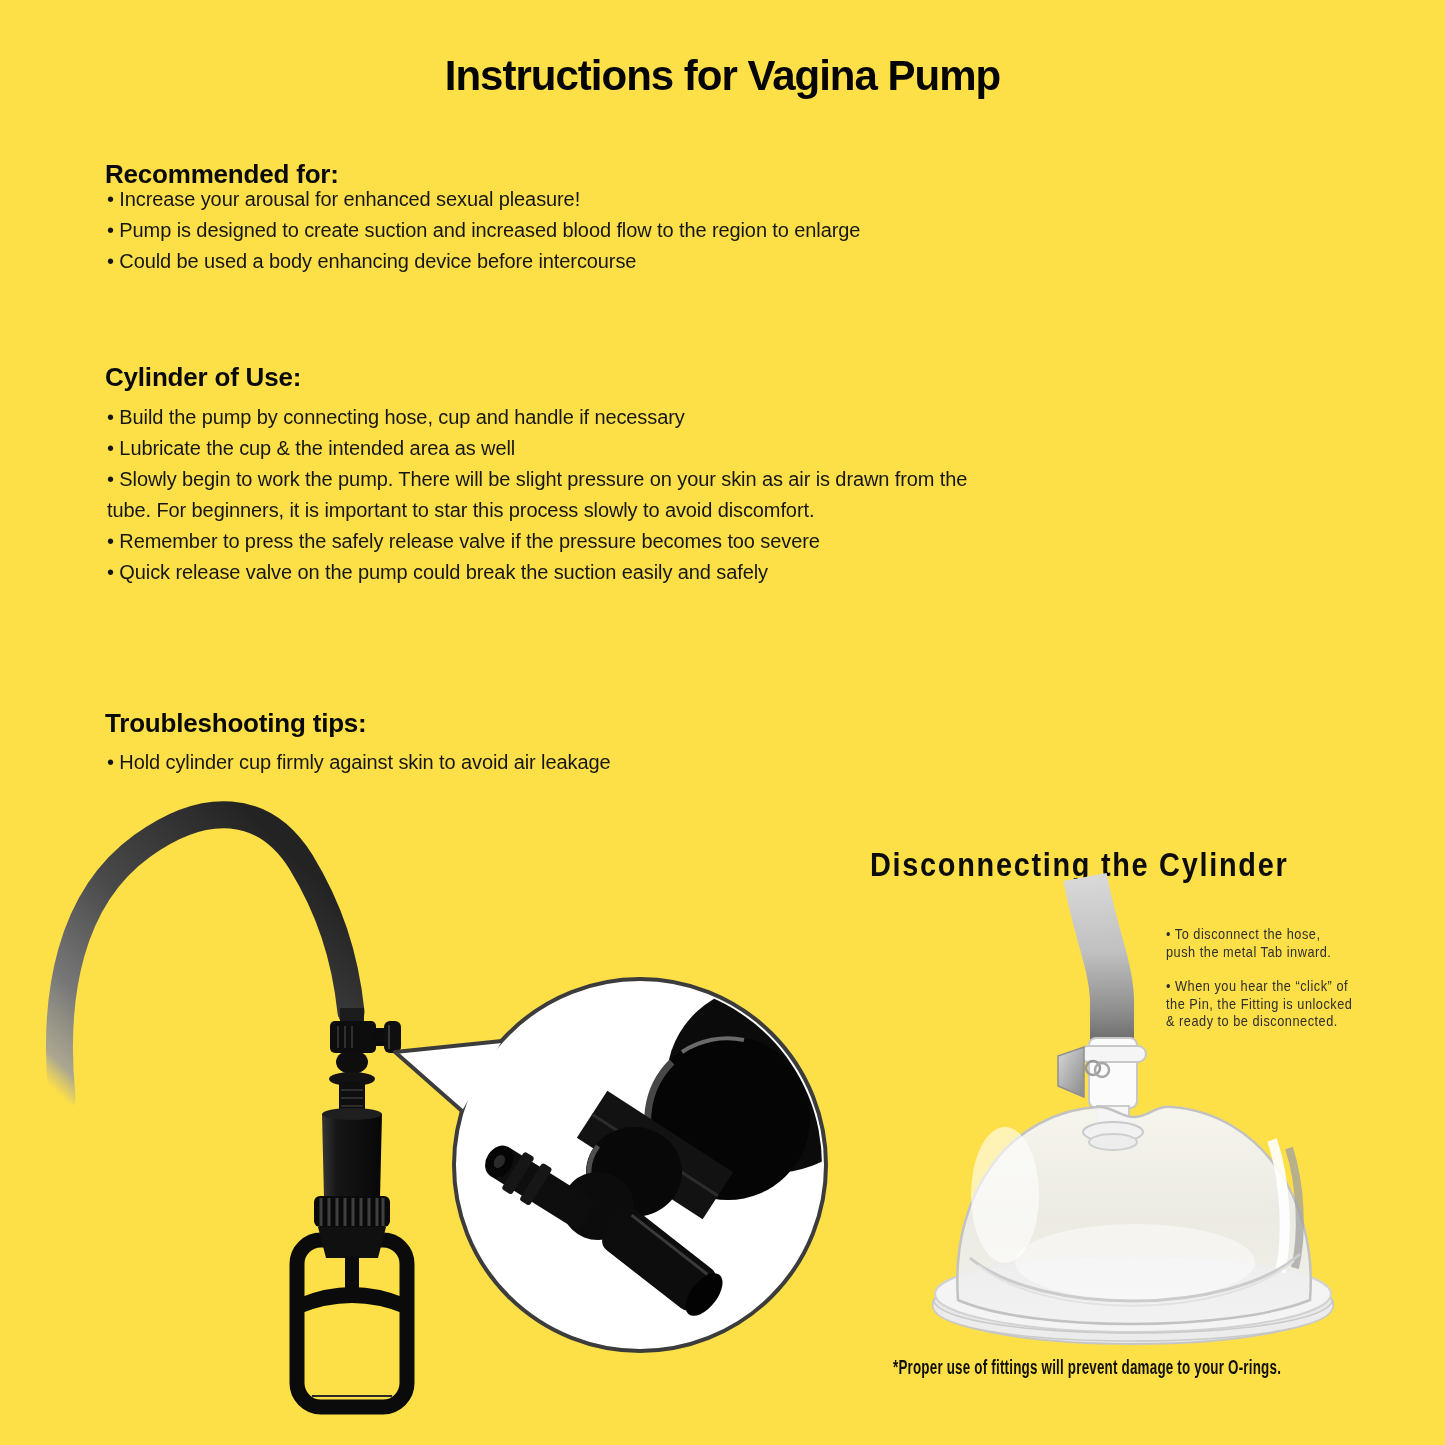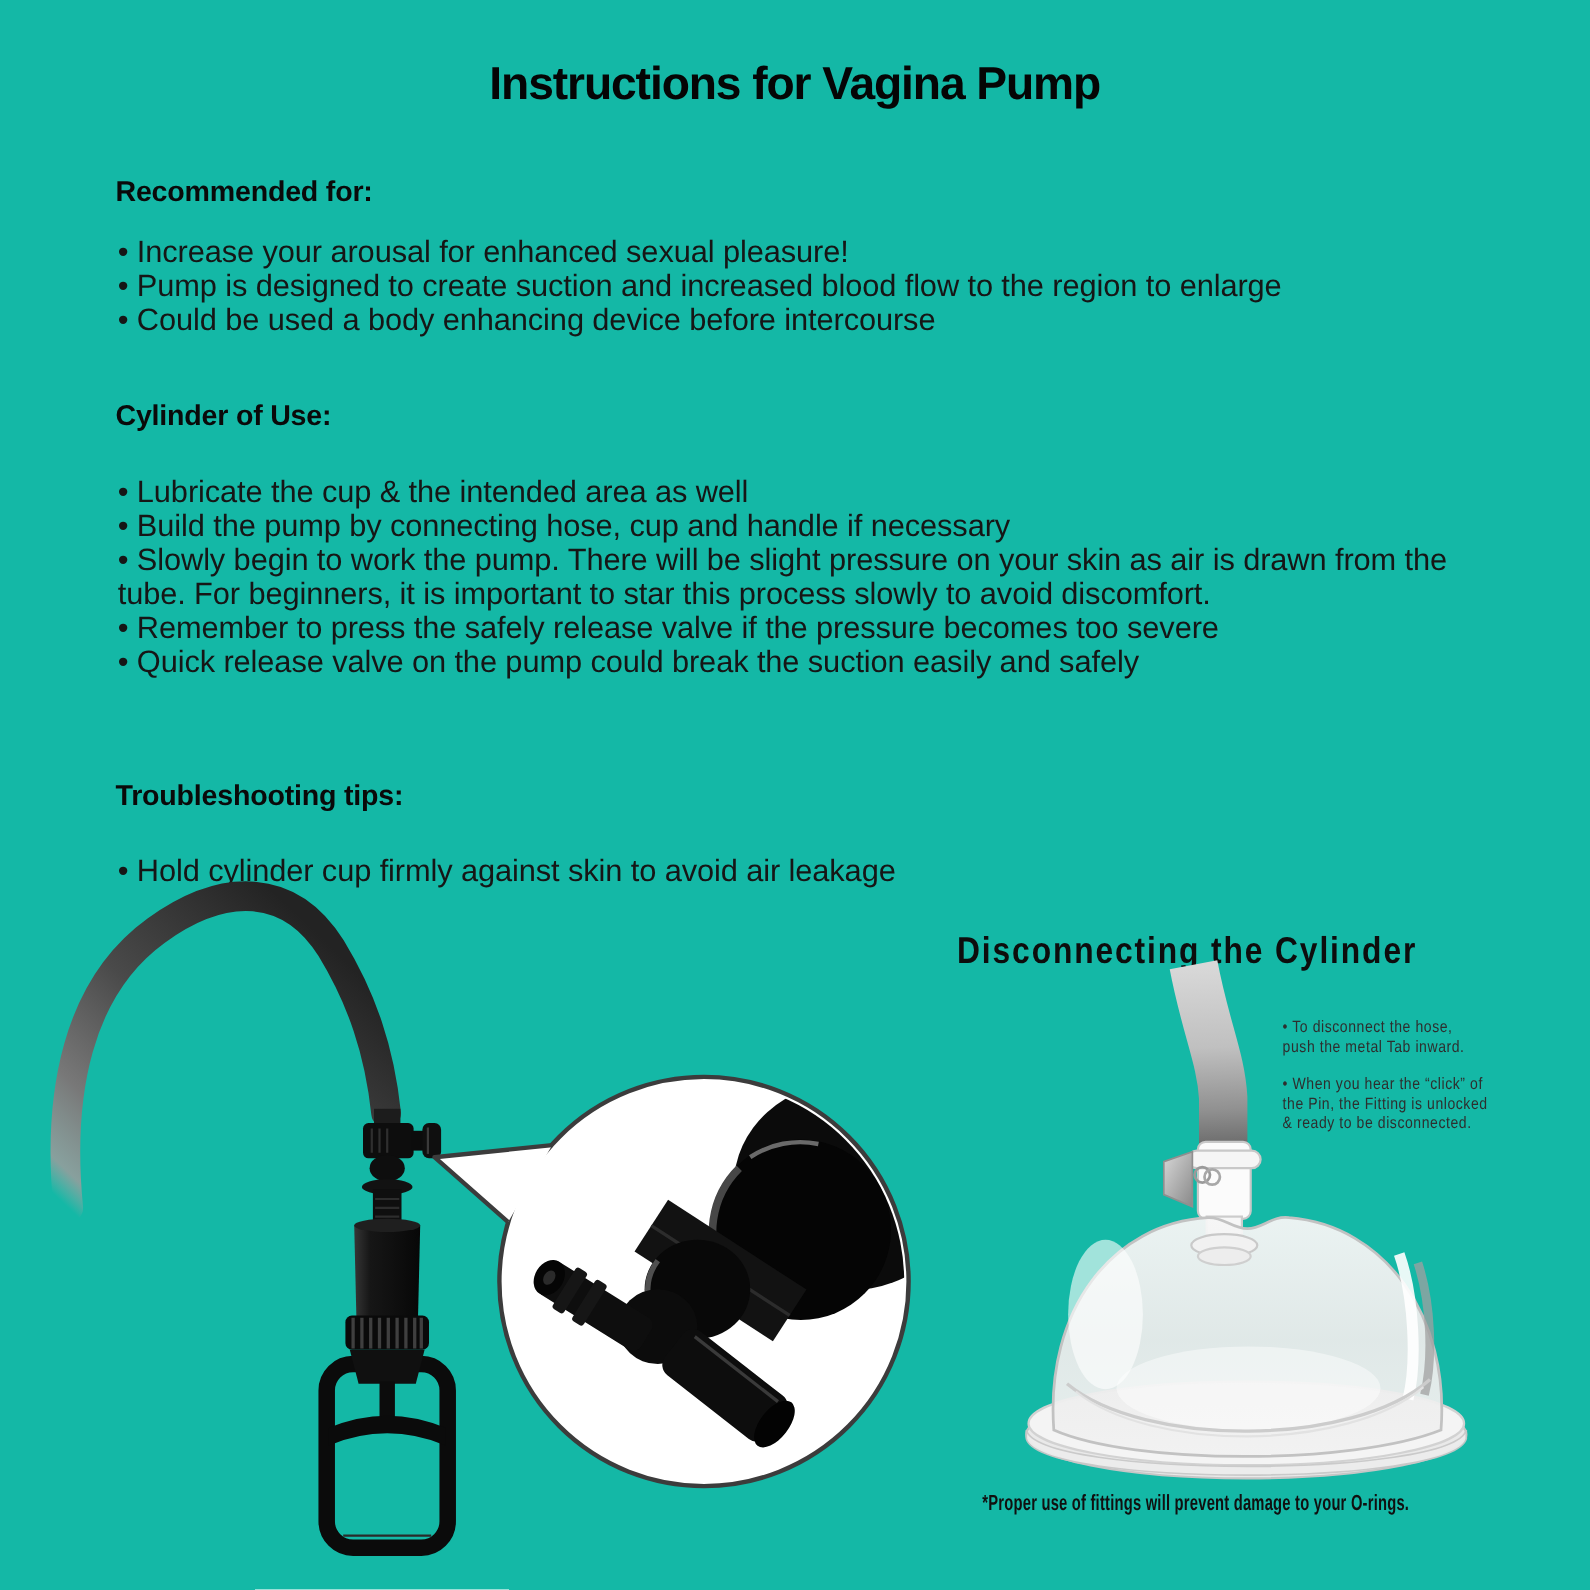--- a/index.html
+++ b/index.html
@@ -1,32 +1,32 @@
 <!DOCTYPE html>
 <html><head>
 <meta charset="utf-8">
 <style>
   html,body{margin:0;padding:0;background:#ffffff;}
   .page{
-    position:relative;width:1445px;height:1445px;background:#14b8a6;overflow:hidden;
+    position:relative;width:1445px;height:1445px;background:#fde047;overflow:hidden;
     font-family:"Liberation Sans","DejaVu Sans",sans-serif;color:#111;
   }
   .title{
     position:absolute;top:24px;left:0;right:0;text-align:center;
     font-size:42px;font-weight:bold;letter-spacing:-1px;color:#050505;
   }
   .sec-heading{
     position:absolute;left:105px;font-size:26px;font-weight:bold;
     letter-spacing:-0.2px;color:#0a0a0a;white-space:nowrap;
   }
   .sec-heading.h0{top:137px}
   .sec-heading.h1{top:340px}
   .sec-heading.h2{top:686px}
-  .lines{position:absolute;left:107px;font-size:28px;line-height:31px;
-    letter-spacing:-0.1px;color:#161616;margin-top:29px;}
+  .lines{position:absolute;left:107px;font-size:20px;line-height:31px;
+    letter-spacing:-0.1px;color:#161616;}
   .lines.l0{top:184px}
   .lines.l1{top:402px}
   .lines.l2{top:747px}
   .bline{white-space:nowrap;}
   .cyl-heading{
     position:absolute;left:870px;top:845px;font-size:34px;font-weight:bold;
     letter-spacing:2px;color:#0d0d0d;white-space:nowrap;
     transform:scaleX(0.85);transform-origin:left top;
   }
   .cyl-notes{
@@ -52,22 +52,22 @@
 
   <h2 class="sec-heading h0">Recommended for:</h2>
   <div class="lines l0">
       <div class="bline">• Increase your arousal for enhanced sexual pleasure!</div>
       <div class="bline">• Pump is designed to create suction and increased blood flow to the region to enlarge</div>
       <div class="bline">• Could be used a body enhancing device before intercourse</div>
     </div>
 
   <h2 class="sec-heading h1">Cylinder of Use:</h2>
   <div class="lines l1">
+      <div class="bline">• Build the pump by connecting hose, cup and handle if necessary</div>
       <div class="bline">• Lubricate the cup &amp; the intended area as well</div>
-      <div class="bline">• Build the pump by connecting hose, cup and handle if necessary</div>
       <div class="bline">• Slowly begin to work the pump. There will be slight pressure on your skin as air is drawn from the</div>
       <div class="bline">tube. For beginners, it is important to star this process slowly to avoid discomfort.</div>
       <div class="bline">• Remember to press the safely release valve if the pressure becomes too severe</div>
       <div class="bline">• Quick release valve on the pump could break the suction easily and safely</div>
     </div>
 
   <h2 class="sec-heading h2">Troubleshooting tips:</h2>
   <div class="lines l2">
       <div class="bline">• Hold cylinder cup firmly against skin to avoid air leakage</div>
     </div>

